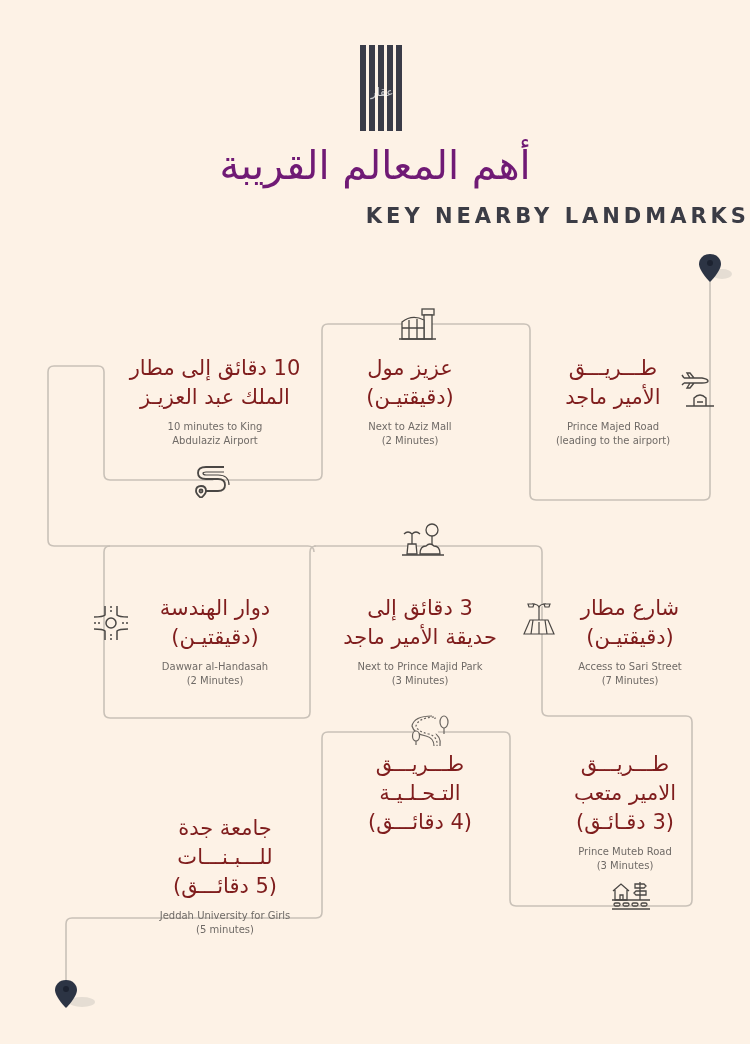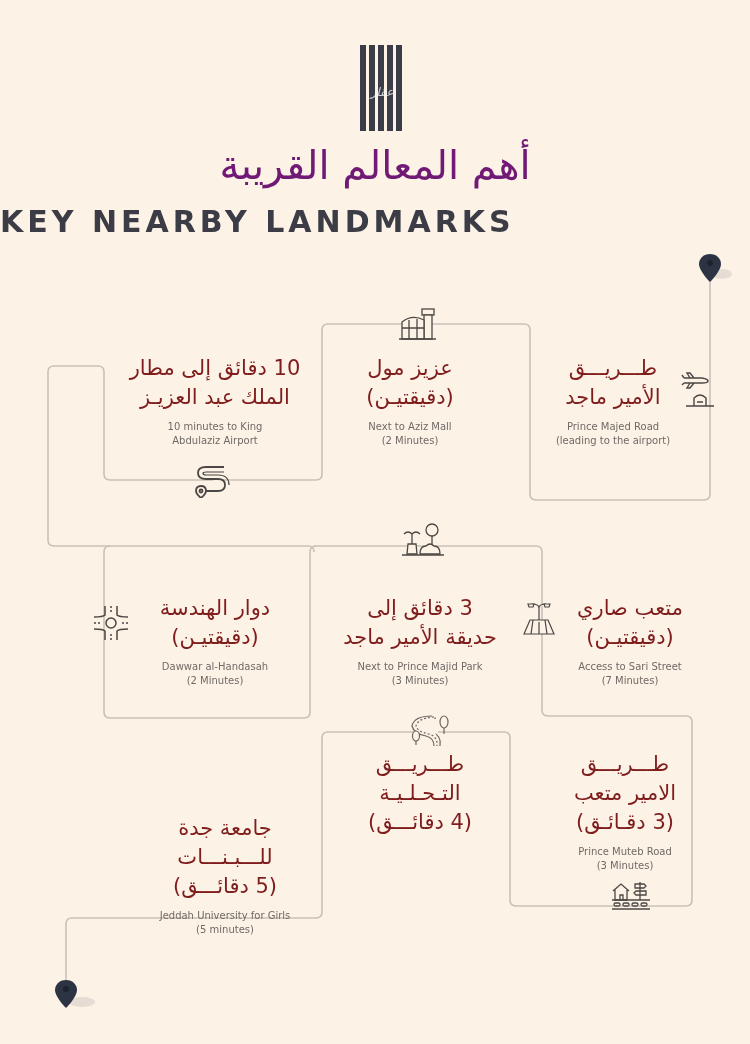--- a/index.html
+++ b/index.html
@@ -4,33 +4,33 @@
   <style>
     html, body { margin: 0; padding: 0; }
     body {
       width: 750px; height: 1044px; overflow: hidden;
       background: #fdf2e6;
       font-family: "DejaVu Sans", sans-serif;
       position: relative;
       color: #1e1e1e;
     }
     .route { position: absolute; left: 0; top: 0; }
-    .logo { position: absolute; left: 360px; top: 45px; width: 42px; height: 86px; font-style: italic; }
+    .logo { position: absolute; left: 360px; top: 45px; width: 42px; height: 86px; }
     .logo span.bar { position: absolute; top: 0; width: 6px; height: 86px; background: #3a3c48; }
     .logo .wm {
       position: absolute; left: -28px; top: 40px; width: 100px; text-align: center;
       font-size: 12px; color: rgba(255,255,255,0.75); letter-spacing: 1px;
     }
     .title-ar {
       position: absolute; left: 0; width: 750px; top: 142px; text-align: center;
       font-size: 40px; font-weight: normal; color: #701a75; direction: rtl;
     }
     .title-en {
-      position: absolute; left: 0; width: 750px; top: 204px; text-align: left;
-      font-size: 30px; font-weight: bold; letter-spacing: 4px; color: #3b3c45;
+      position: absolute; left: 0; width: 750px; top: 204px; text-align: right;
+      font-size: 21px; font-weight: bold; letter-spacing: 4px; color: #3b3c45;
     }
     .card {
       position: absolute; text-align: center;
     }
     .card .ar {
       direction: rtl; font-size: 21px; line-height: 29px; color: #7f1d1d;
       white-space: pre-line;
     }
     .card .en {
       font-size: 10px; line-height: 14px; color: #6f6a66; margin-top: 8px;
@@ -108,21 +108,21 @@
 Abdulaziz Airport</div>
 </div>
 <svg class="icon" style="left:194px;top:464px" width="36" height="34" viewBox="0 0 36 34" fill="#fdf2e6" stroke="#4a4744" stroke-width="1.8">
   <path d="M30 3 L12 3 Q4 3 4 9 Q4 15 12 15 L24 15 Q31 15 31 21 Q31 27 24 27 L11 27"></path>
   <path d="M30 8 L12 8 Q9 8 9 9 Q9 11 12 11 L24 11 Q35 11 35 21" stroke-width="1.2"></path>
   <path d="M7 22 Q2 22 2 27 Q2 30 7 34 Q12 30 12 27 Q12 22 7 22 Z"></path>
   <circle cx="7" cy="27" r="1.5"></circle>
 </svg>
 
 <div class="card" style="left:570px;top:594px;width:120px;">
-  <div class="ar">متعب صاري
+  <div class="ar">شارع مطار
 (دقيقتيـن)</div>
   <div class="en">Access to Sari Street
 (7 Minutes)</div>
 </div>
 <svg class="icon" style="left:520px;top:600px" width="38" height="36" viewBox="0 0 38 36" fill="#fdf2e6" stroke="#4a4744" stroke-width="1.2">
   <path d="M19 20 L19 8 Q19 4 12 4 M19 8 Q19 4 26 4"></path>
   <path d="M8 4 L14 4 L13 7 L9 7 Z M24 4 L30 4 L29 7 L25 7 Z"></path>
   <path d="M4 34 L10 20 L28 20 L34 34 Z M13 20 L11 34 M25 20 L27 34 M19 22 L19 34"></path>
 </svg>
 

